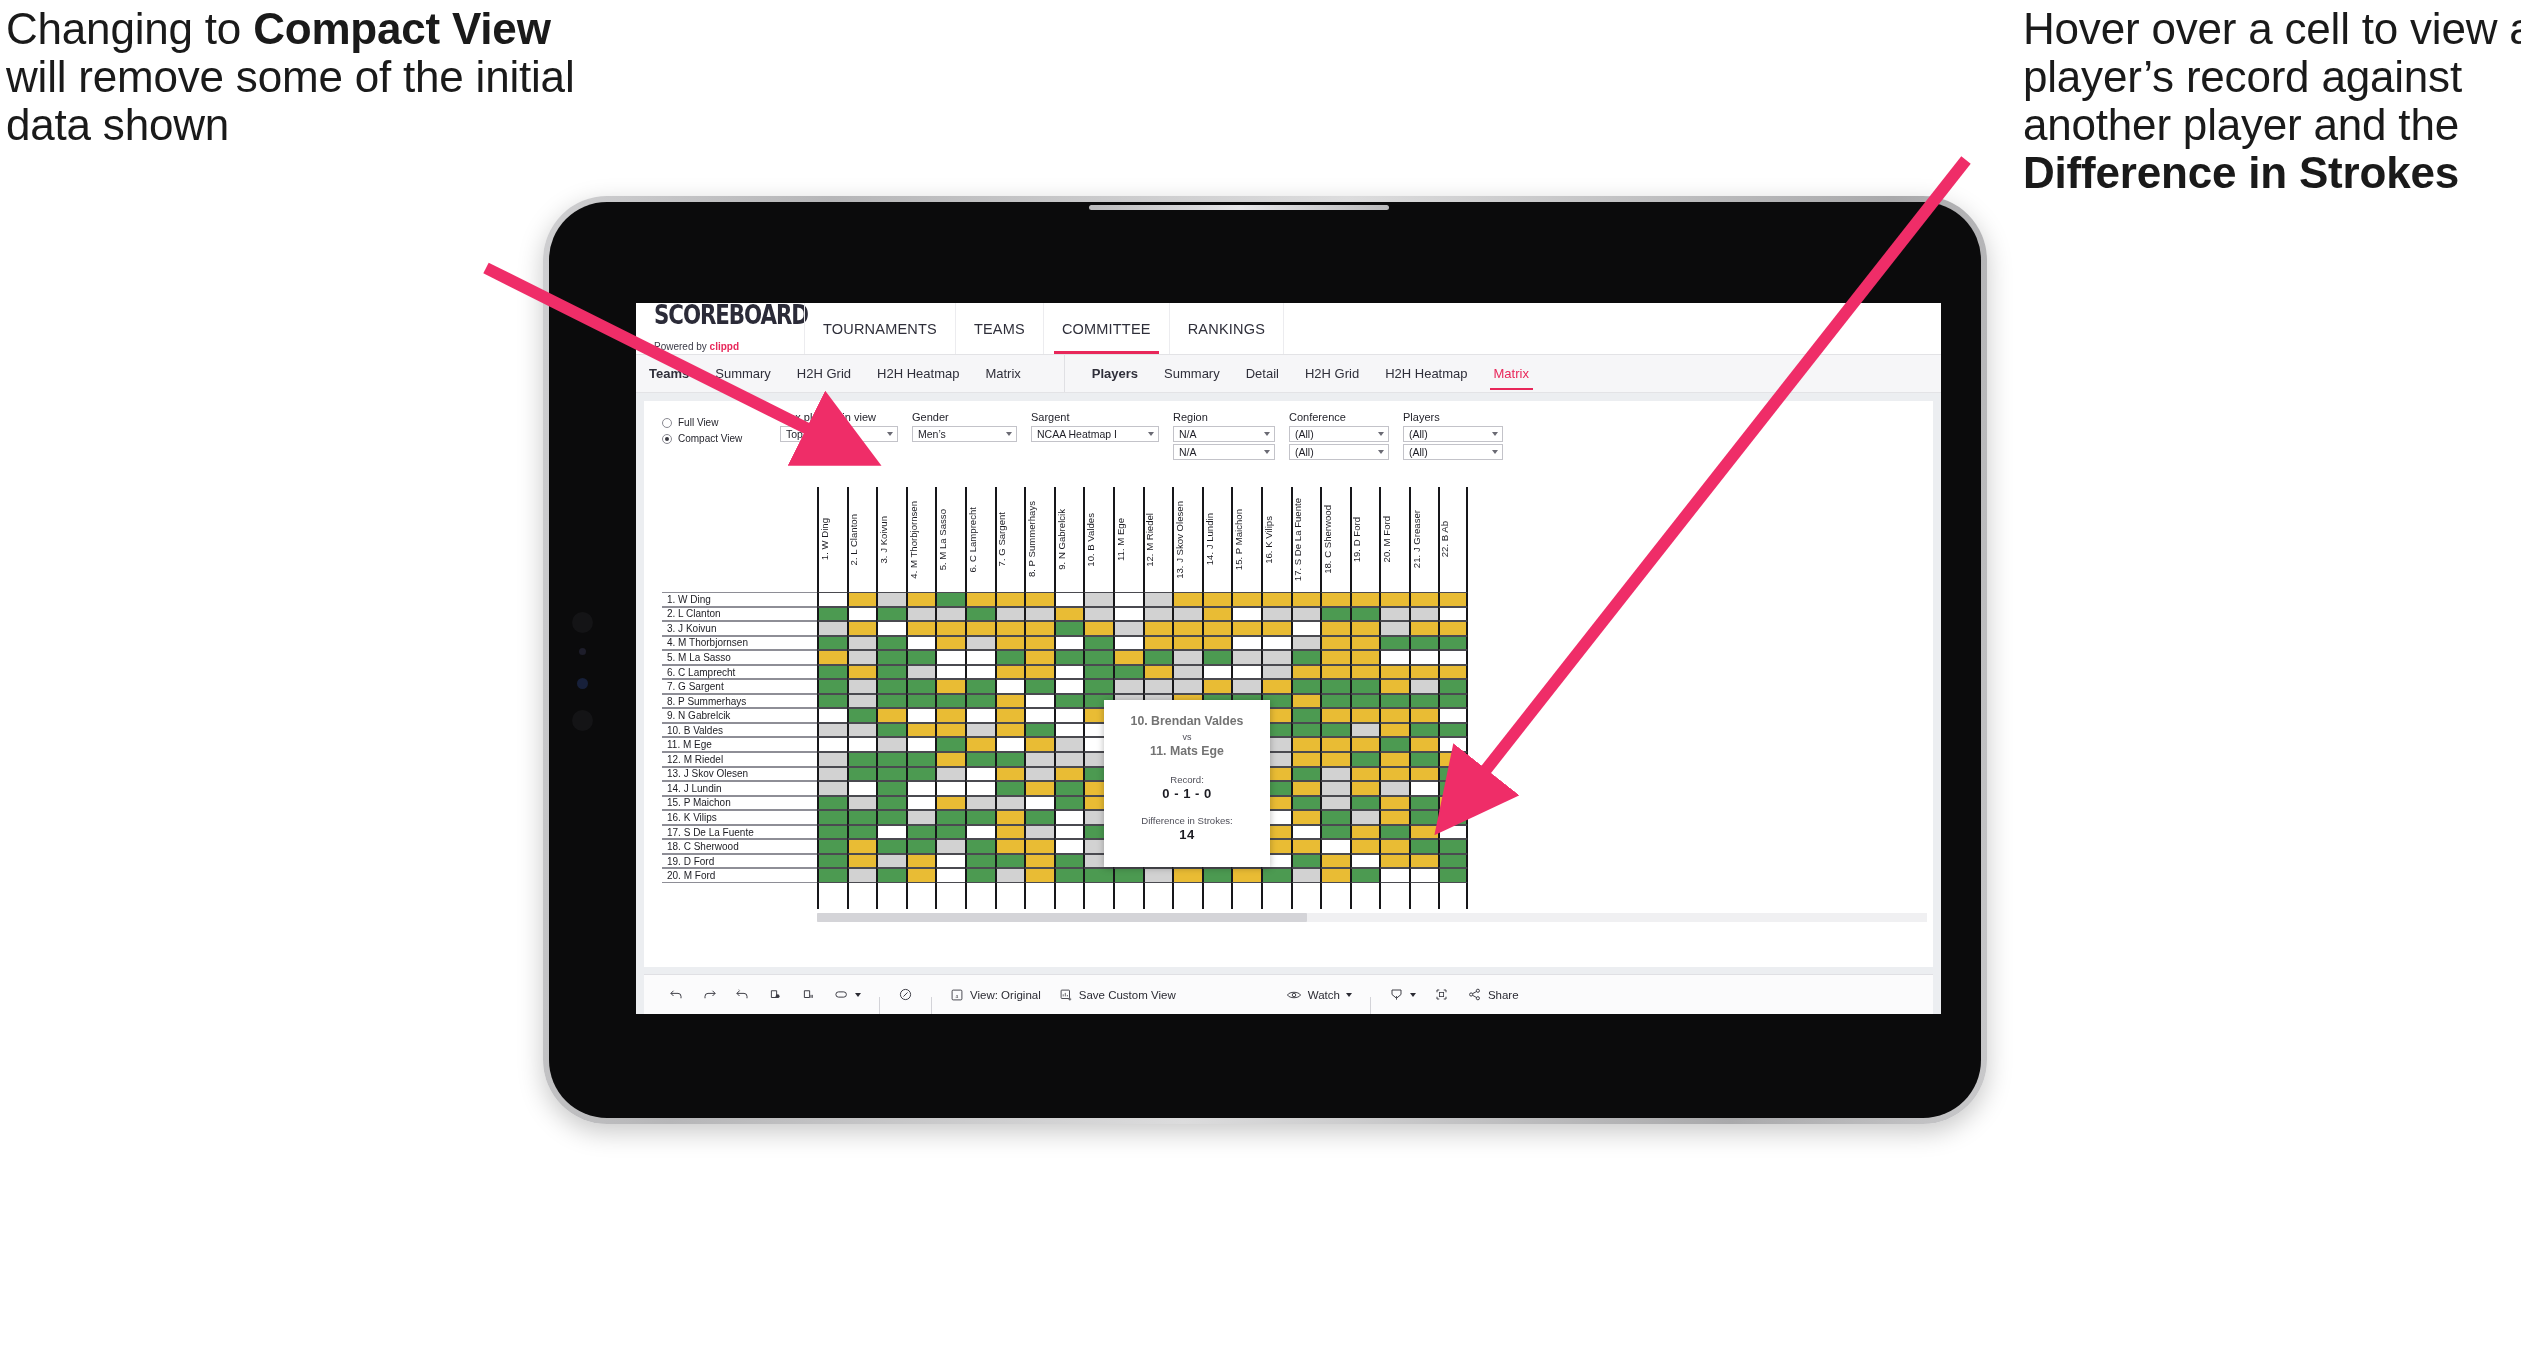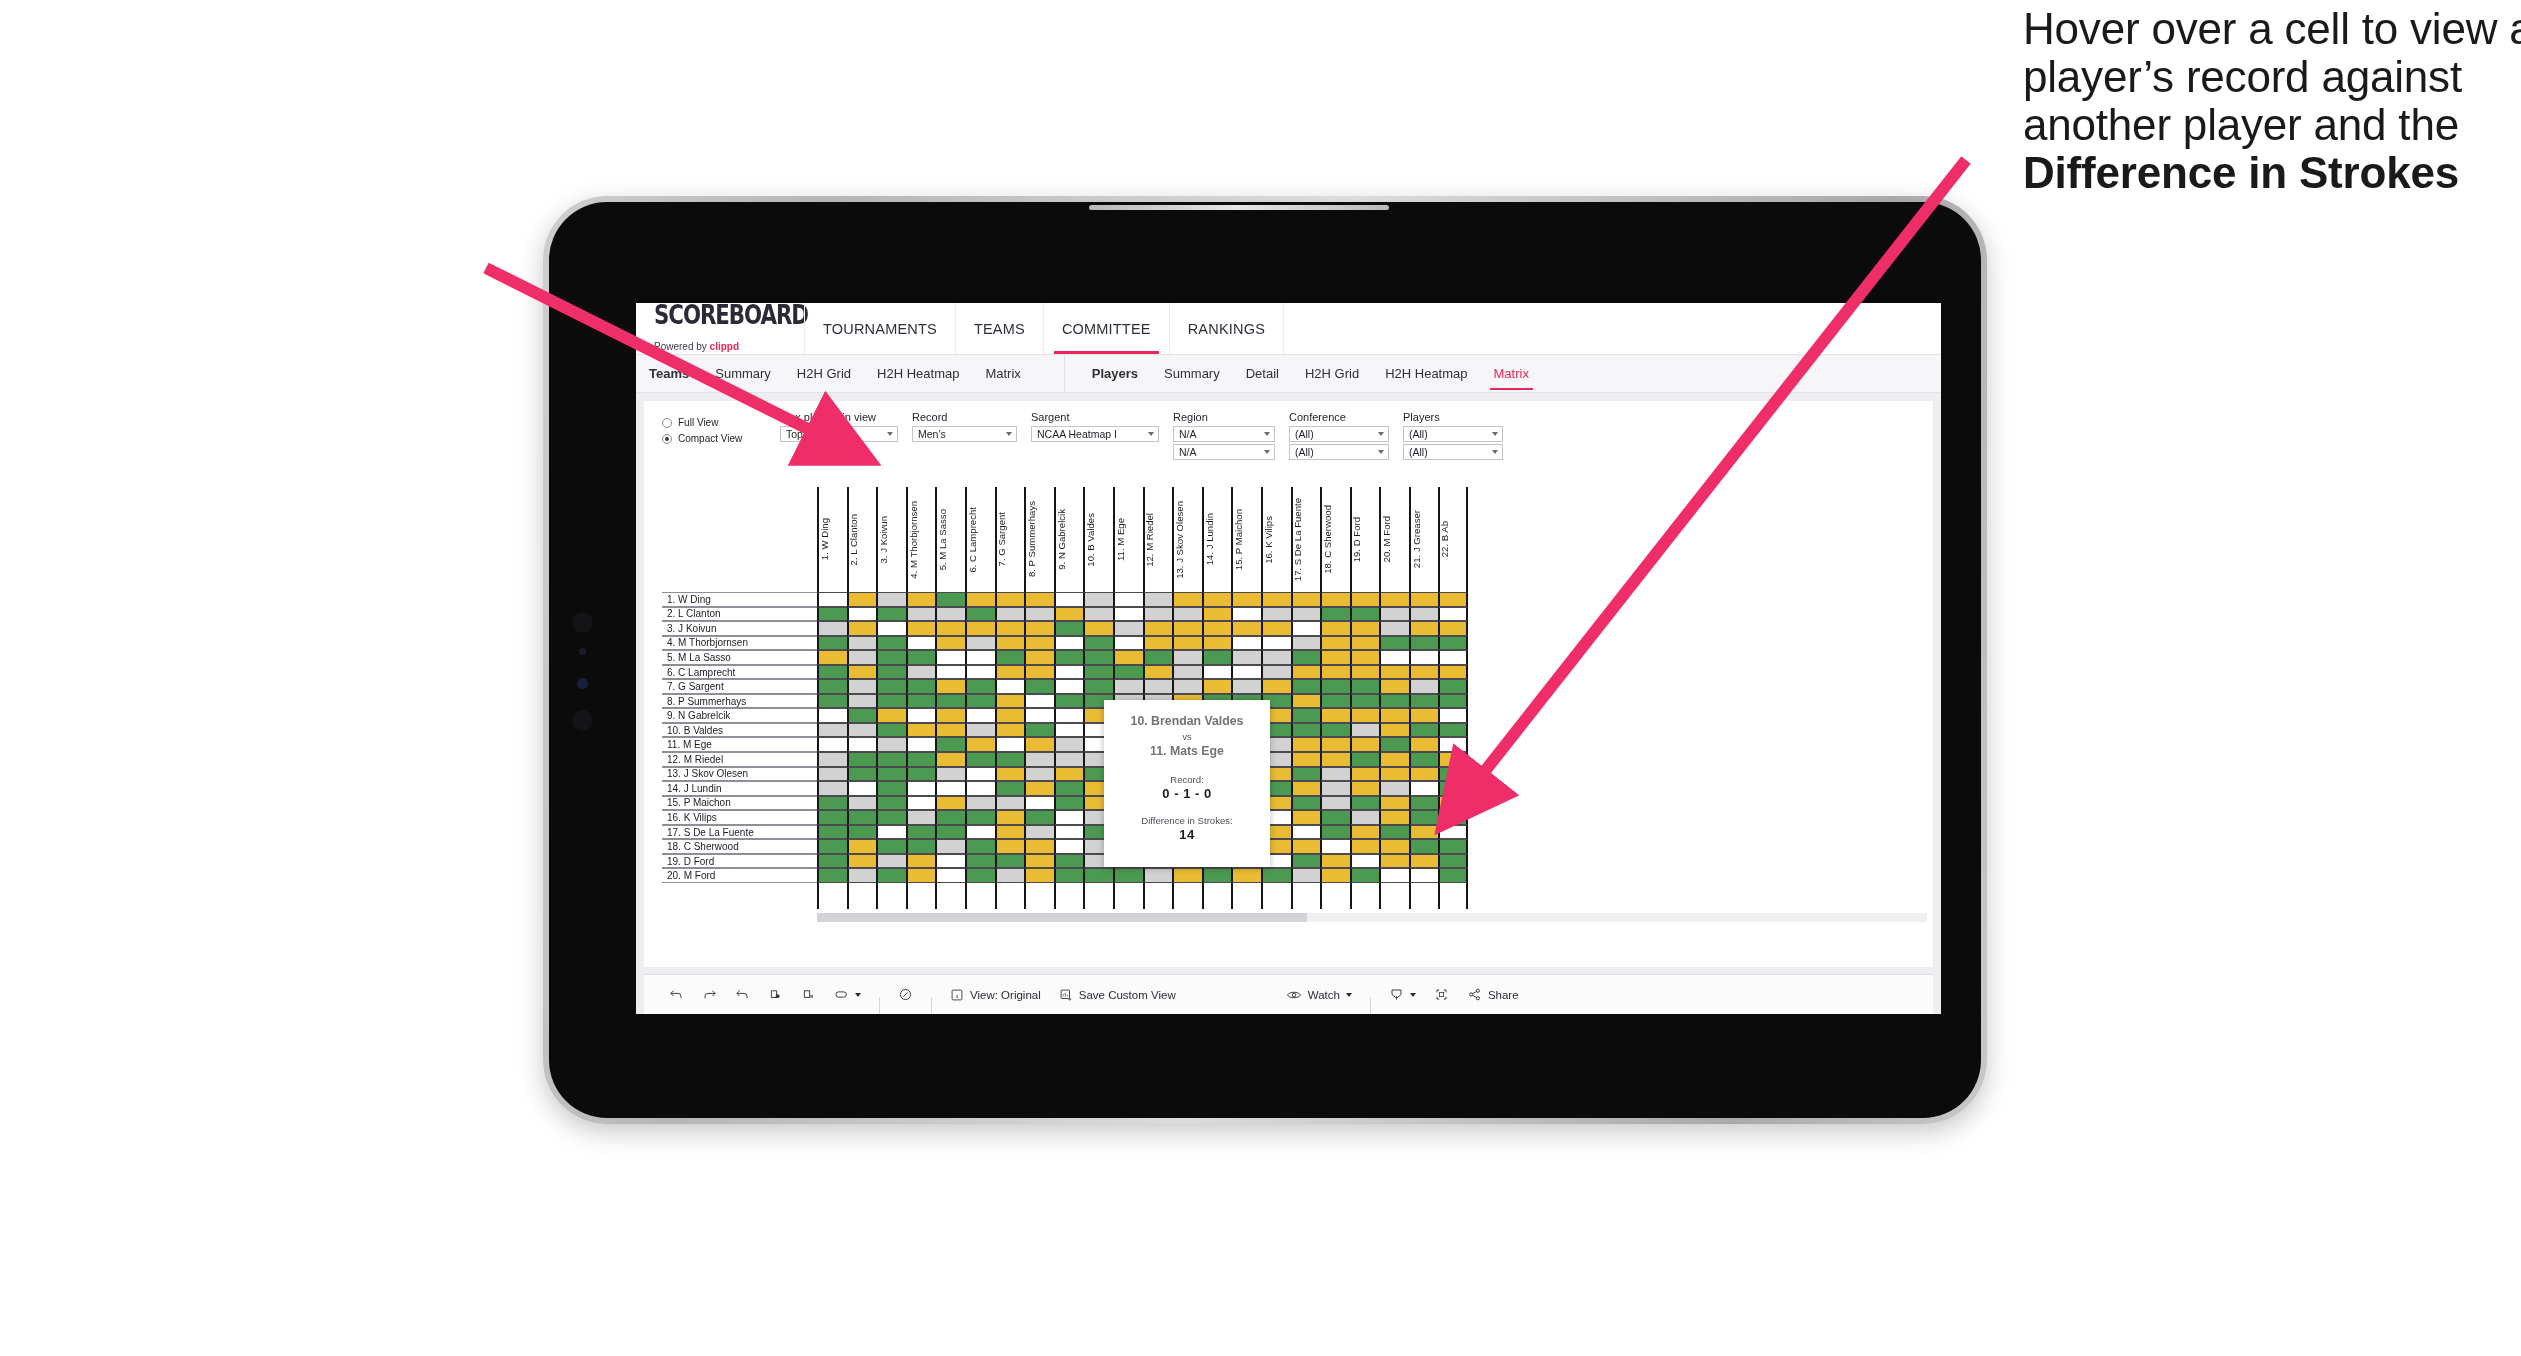--- a/index.html
+++ b/index.html
@@ -208,20 +208,23 @@
   .divider { width:1px; height:17px; background:#d3d3d8; margin: 0 9px; }
   .tb-spacer { flex: 0 0 92px; }
   .dncaret { width:0;height:0;border-left:3.5px solid transparent;border-right:3.5px solid transparent;
              border-top:4.5px solid #2b2b33; }
 </style>
 </head>
 <body>
 
 <div class="stage">
 
+  <div class="annot" id="annot-left">
+    <span>Changing to </span><b>Compact View</b><span> will remove some of the initial data shown</span>
+  </div>
 
   <div class="annot" id="annot-right">
     <span>Hover over a cell to view a player’s record against another player and the </span><b>Difference in Strokes</b>
   </div>
 
   <div class="tablet">
     <div class="tablet-inner">
       <div class="topmic"></div>
       <div class="cam cam1"></div>
       <div class="cam cam2"></div>
@@ -280,21 +283,21 @@
 
               <div class="fgroup w1">
                 <div class="flabel">Max players in view</div>
                 <div class="fsel">
                   <span class="cap">Top 25</span>
                   <span class="caret"></span>
                 </div>
               </div>
 
               <div class="fgroup w2">
-                <div class="flabel">Record</div>
+                <div class="flabel">Gender</div>
                 <div class="fsel">
                   <span class="cap">Men’s</span>
                   <span class="caret"></span>
                 </div>
               </div>
 
               <div class="fgroup w3">
                 <div class="flabel">Sargent</div>
                 <div class="fsel">
                   <span class="cap">NCAA Heatmap I</span>

